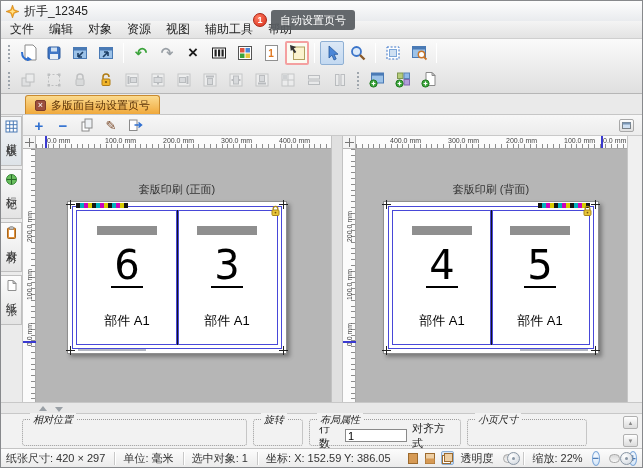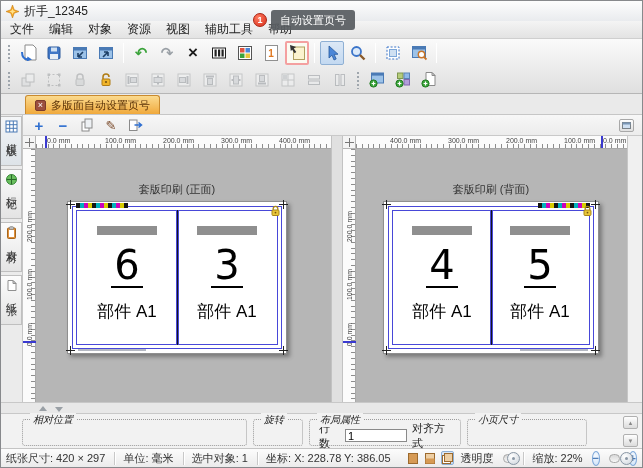--- a/index.html
+++ b/index.html
@@ -77,21 +77,21 @@
   .center-line{position:absolute;top:8px;bottom:8px;left:50%;width:3px;margin-left:-1.5px;background:linear-gradient(90deg,#4848d8 0 1px,#15151e 1px 2px,#4848d8 2px 3px);}
   .colorbar{position:absolute;top:1px;height:5px;width:52px;background:repeating-linear-gradient(90deg,#151515 0 4px,#00b0bb 4px 8px,#cc00bb 8px 12px,#d8cc00 12px 16px);}
   .cm{position:absolute;width:9px;height:9px;}
   .cm::before{content:"";position:absolute;left:0;right:0;top:4px;height:1px;background:#222;}
   .cm::after{content:"";position:absolute;top:0;bottom:0;left:4px;width:1px;background:#222;}
   .micro-line{position:absolute;bottom:2px;height:2px;width:68px;background:#b4b8c2;}
   .pages{position:absolute;inset:9px;display:flex;}
   .pg{width:50%;display:flex;flex-direction:column;align-items:center;}
   .graybar{margin-top:15px;width:60px;height:9px;background:#8f8f8f;}
   .pnum{margin-top:10px;font-size:40px;line-height:1.02;color:#000;border-bottom:2.5px solid #000;padding:0 3px;font-family:"DejaVu Sans","Liberation Sans",sans-serif;}
-  .ppart{margin-top:12px;font-size:17px;color:#000;}
+  .ppart{margin-top:24px;font-size:13px;color:#000;}
   
   .hstrip{height:12px;background:#e8e8e8;border-top:1px solid #c8c8c8;border-bottom:1px solid #c8c8c8;position:relative;}
   .tri{position:absolute;top:3px;width:0;height:0;border-left:4px solid transparent;border-right:4px solid transparent;}
   .tri-up{border-bottom:5px solid #9aa0a6;left:38px;}
   .tri-dn{border-top:5px solid #9aa0a6;left:54px;top:4px;}
   .bottom-panel{height:34px;background:#f2f2f2;display:flex;gap:6px;padding:5px 22px 0 21px;position:relative;font-size:11px;}
   .group{position:relative;border:1px dotted #9a9a9a;border-radius:3px;height:27px;}
   .group .legend{position:absolute;top:-7px;left:7px;background:#f2f2f2;padding:0 3px;font-size:10px;color:#222;white-space:nowrap;font-style:italic;}
   .g1{width:225px;} .g2{width:50px;} .g3{width:152px;display:flex;align-items:center;gap:5px;padding:6px 6px 0 9px;} .g4{width:120px;}
   .g3 input{width:62px;height:13px;border:1px solid #8a8a8a;background:#fff;font-size:11px;padding:0 2px;font-family:inherit;}
@@ -592,21 +592,21 @@
     </div>
   </div>
 
   <div class="statusbar">
     <span class="sp1">纸张尺寸: 420 × 297</span>
     <span class="ssep"></span>
     <span>单位: 毫米</span>
     <span class="ssep"></span>
     <span>选中对象: 1</span>
     <span class="ssep"></span>
-    <span>坐标: X: 228.78  Y: 386.05</span>
+    <span>坐标: X: 152.59  Y: 386.05</span>
     <span style="flex:1"></span>
     <div class="mode-btn">
       <svg width="10" height="11" viewBox="0 0 10 11">
         <rect x="0.5" y="0.5" width="9" height="10" fill="#d69a55" stroke="#9c6a2e"></rect>
       </svg>
     </div>
     <div class="mode-btn">
       <svg width="10" height="11" viewBox="0 0 10 11">
         <rect x="0.5" y="0.5" width="9" height="10" fill="#eecfa4" stroke="#9c6a2e"></rect>
         <rect x="0.5" y="5.5" width="9" height="5" fill="#d69a55"></rect>

